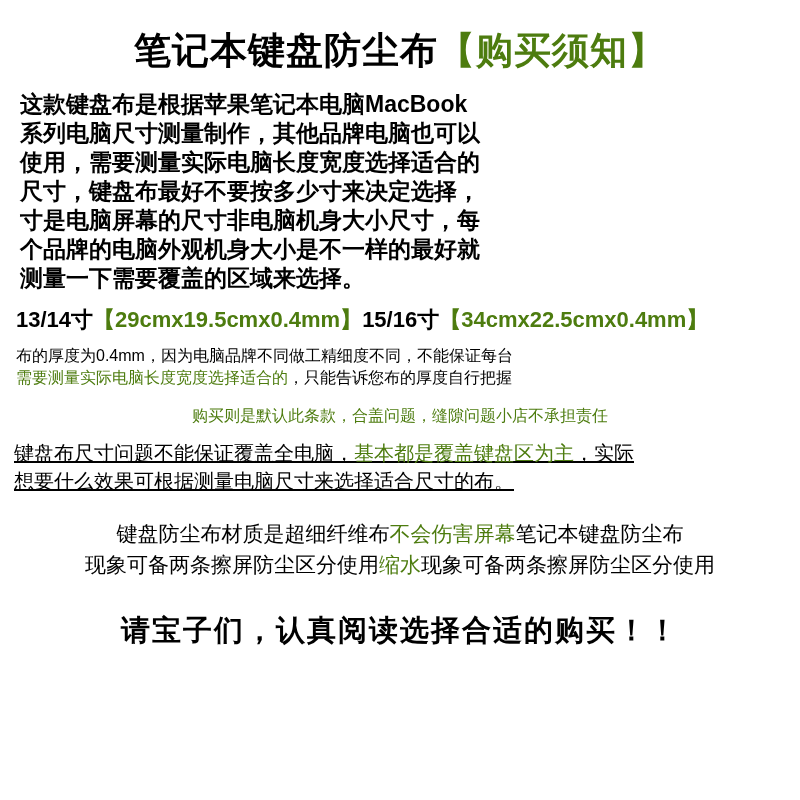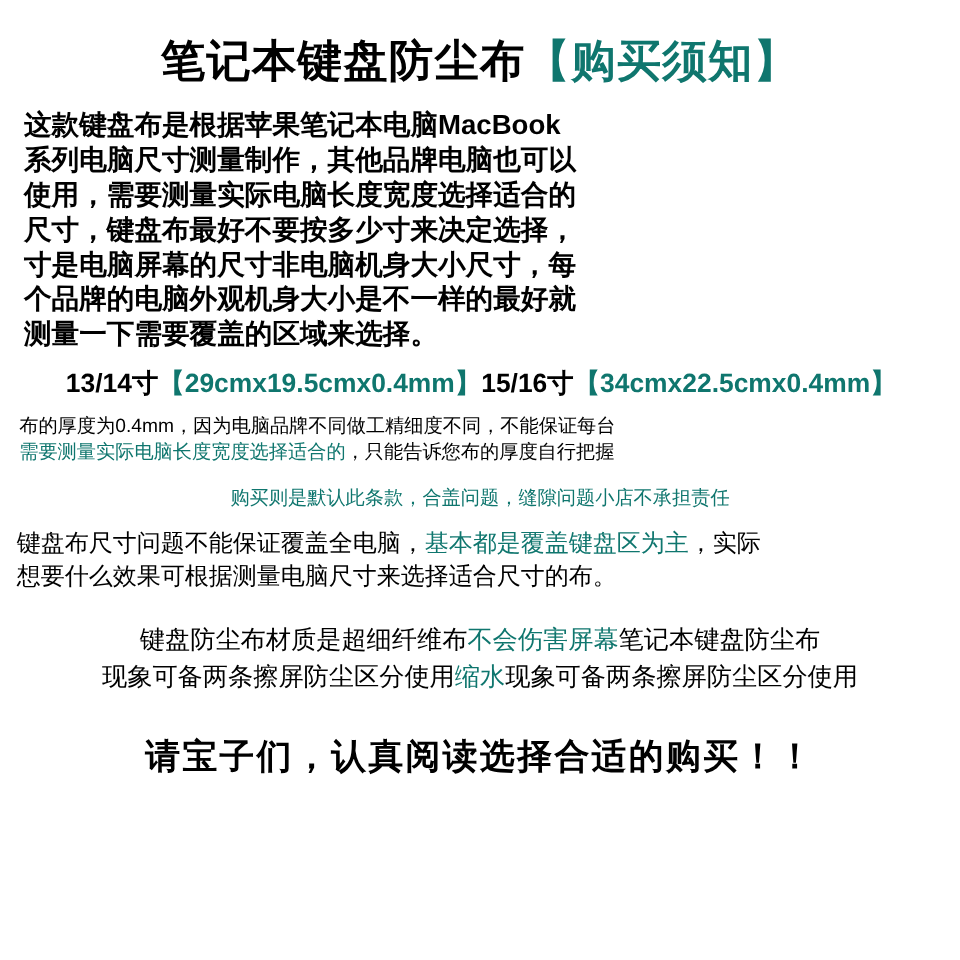--- a/index.html
+++ b/index.html
@@ -15,21 +15,21 @@
     overflow: hidden;
   }
   .page {
     width: 800px;
     height: 800px;
     box-sizing: border-box;
     padding: 18px 14px 10px 14px;
     display: flex;
     flex-direction: column;
   }
-  .red { color: #0f766e; }
+  .red { color: #4d7c0f; }
   .title-row {
     text-align: center;
     font-size: 37px;
     font-weight: bold;
     letter-spacing: 1px;
     margin: 8px 0 14px 0;
     white-space: nowrap;
   }
   .intro {
     font-size: 23px;
@@ -39,37 +39,36 @@
     text-align: left;
     padding: 0 6px;
   }
   .intro div { white-space: nowrap; }
   .sizes {
     margin-top: 12px;
     font-size: 22px;
     font-weight: bold;
     white-space: nowrap;
     padding-left: 2px;
-    text-align: center;
   }
   .para {
     font-size: 16px;
     line-height: 1.38;
     margin-top: 10px;
     padding: 0 2px;
   }
   .para div { white-space: nowrap; }
   .center { text-align: center; }
   .block-gap { margin-top: 16px; }
   .notice {
     margin-top: 12px;
     font-size: 20px;
     line-height: 1.42;
   }
-  .notice div { white-space: nowrap; }
+  .notice div { white-space: nowrap; text-decoration: underline; }
   .material {
     margin-top: 22px;
     font-size: 21px;
     line-height: 1.5;
     text-align: center;
   }
   .material div { white-space: nowrap; }
   .footer {
     margin-top: 30px;
     text-align: center;

